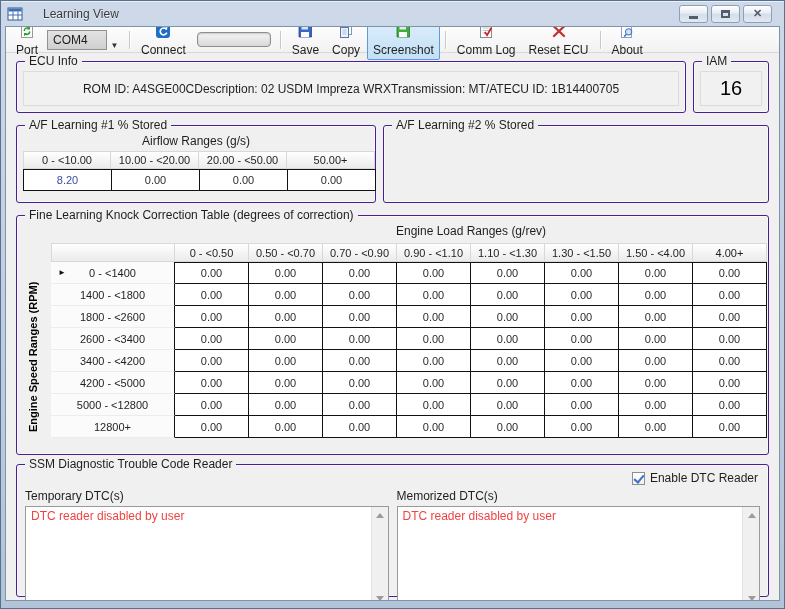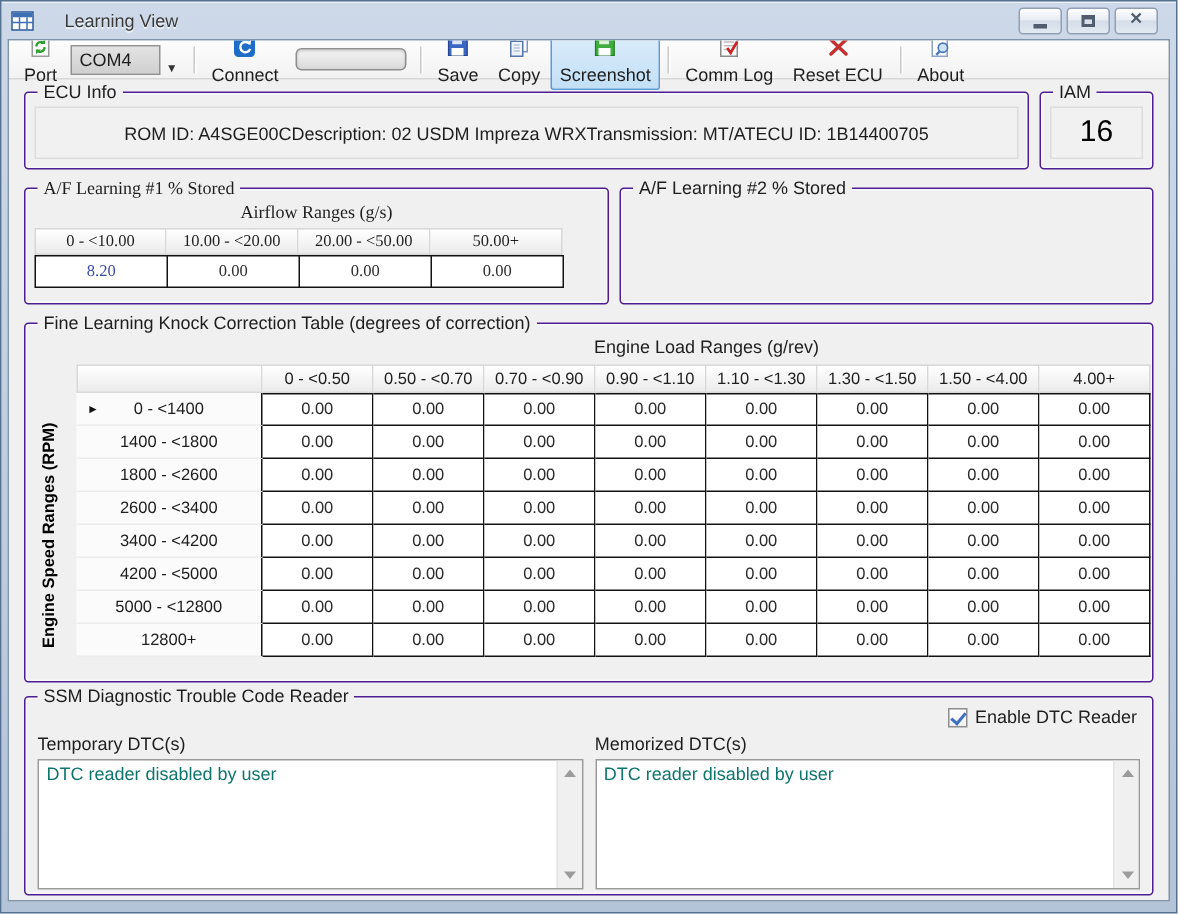--- a/index.html
+++ b/index.html
@@ -47,21 +47,21 @@
 
   .row1 { display:flex; gap:7px; height:52px; margin-bottom:12px; }
   .ecu-group { flex:1; }
   .iam-group { width:76px; }
   .inner-panel { position:absolute; inset:9px 6px 6px 6px; border:1px solid #dcdcdc; background:#f1f1f1;
     display:flex; align-items:center; justify-content:center; }
   .ecu-line { display:flex; white-space:nowrap;justify-content:flex-end; }
   .iam-value { font-size:20px; color:#000; }
 
   .row2 { display:flex; gap:7px; height:78px; margin-bottom:12px; }
-  .af1-group { width:390px;font-family:Liberation Serif, serif; }
+  .af1-group { width:360px; }
   .af2-group { flex:1; }
   .af-body { padding:8px 6px 6px 6px; }
   .af-axis { text-align:center; margin-bottom:3px; }
   .af-head { display:grid; grid-template-columns:repeat(4,88px); height:18px; }
   .af-h { border:1px solid #d8d8d8; border-left:none; background:linear-gradient(#fff,#ebebeb);
     display:flex; align-items:center; justify-content:center; font-size:11px; }
   .af-head .af-h:first-child { border-left:1px solid #d8d8d8; }
   .af-vals { display:grid; grid-template-columns:repeat(4,88px); height:22px; border-left:1px solid #121212; }
   .af-c { border:1px solid #121212; border-left:none; background:#fff;
     display:flex; align-items:center; justify-content:center; font-size:11px; color:#2b2b2b; }
@@ -88,22 +88,22 @@
   .ssm-group { height:133px; }
   .ssm-body { position:relative; padding:6px 8px 8px 8px; height:100%; }
   .enable-row { position:absolute; top:6px; right:10px; display:flex; align-items:center; gap:5px; }
   .checkbox { width:13px; height:13px; border:1px solid #8e8e8e; background:linear-gradient(#fff,#f1f1f1);
     position:relative; cursor:default; }
   .checkbox.checked::after { content:""; position:absolute; left:3px; top:0px; width:4px; height:8px;
     border:solid var(--check,#3f6fc4); border-width:0 2px 2px 0; transform:rotate(40deg); }
   .dtc-cols { display:flex; gap:8px; margin-top:18px; }
   .dtc-col { flex:1; }
   .dtc-label { margin-bottom:3px; }
-  .dtc-panel { position:relative; height:87px; background:#fff; border:1px solid #9a9a9a;
-    padding:2px 22px 2px 5px; font-size:12px; color:#0f766e; overflow:hidden; cursor:text; }
+  .dtc-panel { position:relative; height:102px; background:#fff; border:1px solid #9a9a9a;
+    padding:2px 22px 2px 5px; font-size:12px; color:#ef4444; overflow:hidden; cursor:text; }
   .scrollbar { position:absolute; top:0; right:0; bottom:0; width:17px; background:#f0f0f0;
     border-left:1px solid #e3e3e3; }
   .sb-up, .sb-down { position:absolute; left:0; width:17px; height:17px;
     display:flex; align-items:center; justify-content:center; }
   .sb-up { top:0; } .sb-down { bottom:0; }
   .tri-up { width:0; height:0; border-left:4px solid transparent; border-right:4px solid transparent;
     border-bottom:5px solid #9b9b9b; }
   .tri-down { width:0; height:0; border-left:4px solid transparent; border-right:4px solid transparent;
     border-top:5px solid #9b9b9b; }
 </style>

